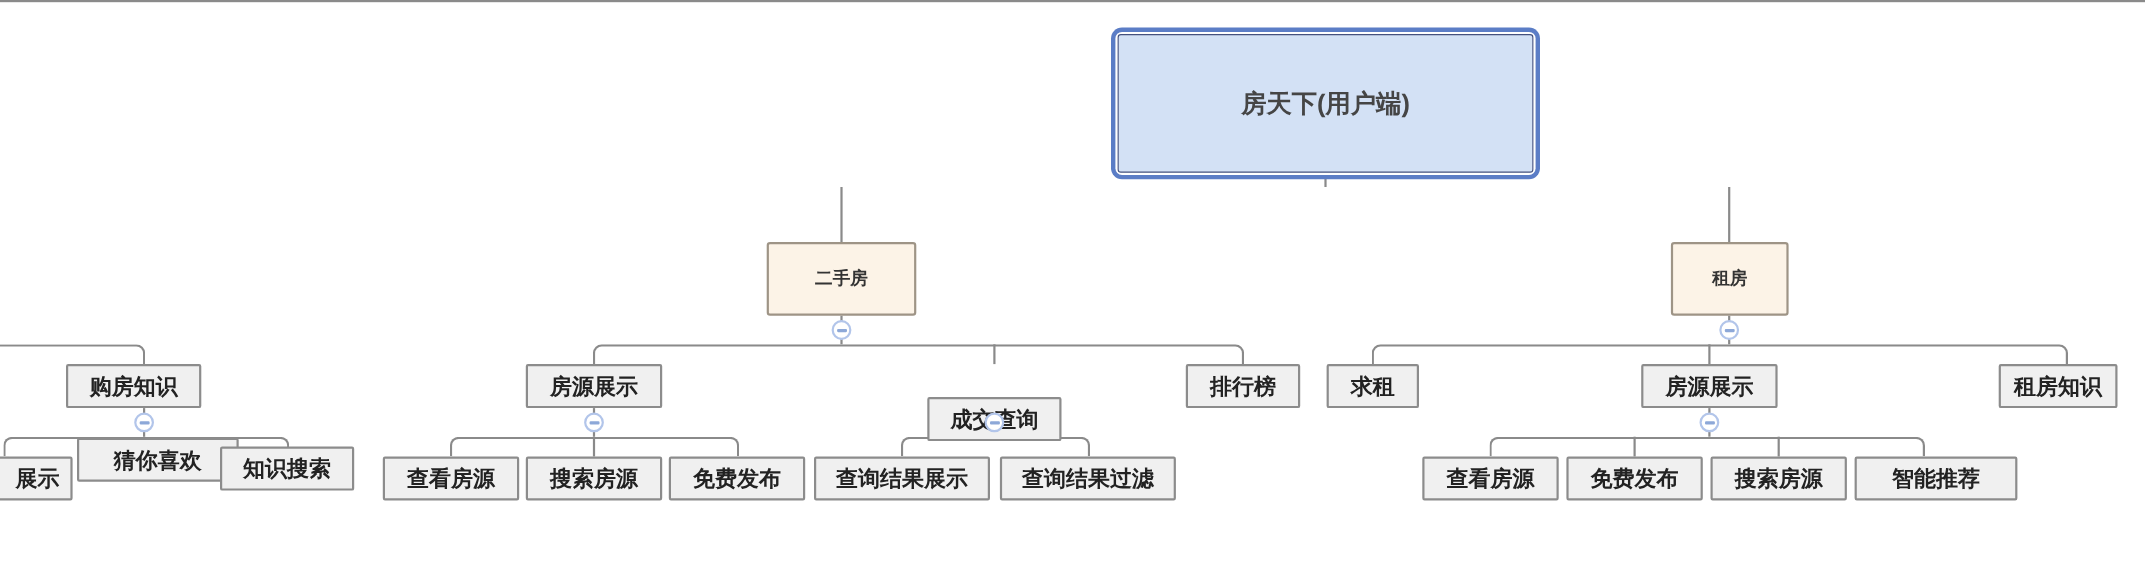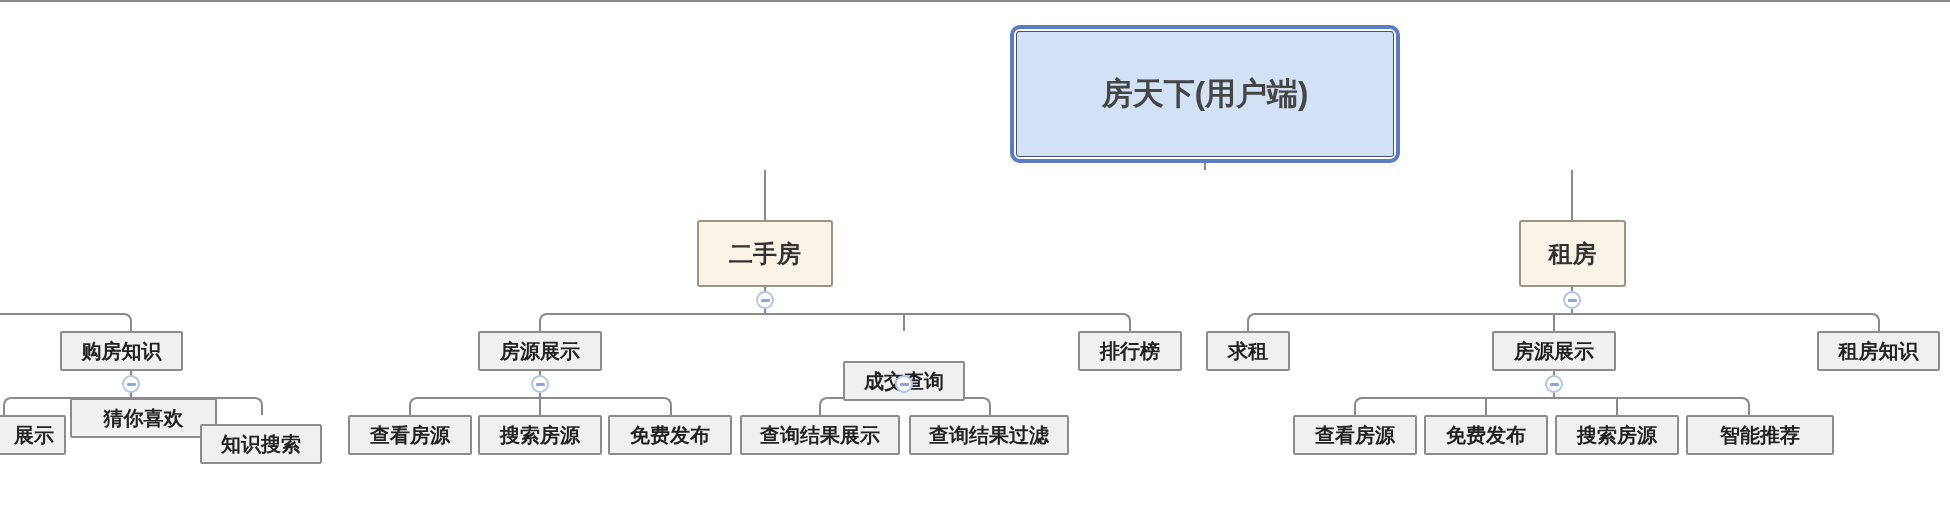--- a/index.html
+++ b/index.html
@@ -30,30 +30,30 @@
   .n{
     display:flex;align-items:center;justify-content:center;
     background:#f0f0f0;border:2px solid #8c8c8c;border-radius:2px;
     height:40px;font-size:20px;font-weight:600;color:#222222;
     white-space:nowrap;z-index:3;
   }
   .clip{justify-content:flex-end;padding-right:10px;}
   
   .b{
     background:#fcf3e7;border:2px solid #9e9486;border-radius:3px;
-    height:67px;font-size:24px;color:#333333;
+    height:67px;font-size:16px;color:#333333;
   }
   
   .root-outer{background:#5b7dc6;border-radius:10px;padding:4px;z-index:3;}
   .root-mid{background:#ffffff;border-radius:6px;padding:2px;height:100%;box-sizing:border-box;}
   .root-inner{
     background:#d3e1f5;border:1px solid #44517e;border-radius:3px;
     height:100%;box-sizing:border-box;
     display:flex;align-items:center;justify-content:center;
-    font-size:31px;font-weight:bold;color:#454545;white-space:nowrap;
+    font-size:23px;font-weight:bold;color:#454545;white-space:nowrap;
   }
   
   .collapse{
     width:18px;height:18px;border-radius:50%;
     border:2px solid #b2c5ea;background:#ffffff;
     display:flex;align-items:center;justify-content:center;
     z-index:5;cursor:pointer;
   }
   .minus{width:9px;height:3px;background:#8da8d8;border-radius:1px;}
 </style>
@@ -133,31 +133,31 @@
 </div>
 <div class="abs n" style="left:1078px;top:331px;width:104px;">
   <span>排行榜</span>
 </div>
 <div class="abs n" style="left:1206px;top:331px;width:84px;">
   <span>求租</span>
 </div>
 <div class="abs n" style="left:1492px;top:331px;width:124px;">
   <span>房源展示</span>
 </div>
-<div class="abs n" style="left:1817px;top:331px;width:123px;">
+<div class="abs n" style="left:1817px;top:331px;width:108px;">
   <span>租房知识</span>
 </div>
 
 <div class="abs n clip" style="left:-58px;top:415px;width:124px;">
   <span>展示</span>
 </div>
 <div class="abs n" style="left:70px;top:398px;width:147px;">
   <span>猜你喜欢</span>
 </div>
-<div class="abs n" style="left:200px;top:424px;width:122px;">
+<div class="abs n" style="left:200px;top:406px;width:122px;">
   <span>知识搜索</span>
 </div>
 
 <div class="abs n" style="left:348px;top:415px;width:124px;">
   <span>查看房源</span>
 </div>
 <div class="abs n" style="left:478px;top:415px;width:124px;">
   <span>搜索房源</span>
 </div>
 <div class="abs n" style="left:608px;top:415px;width:124px;">

